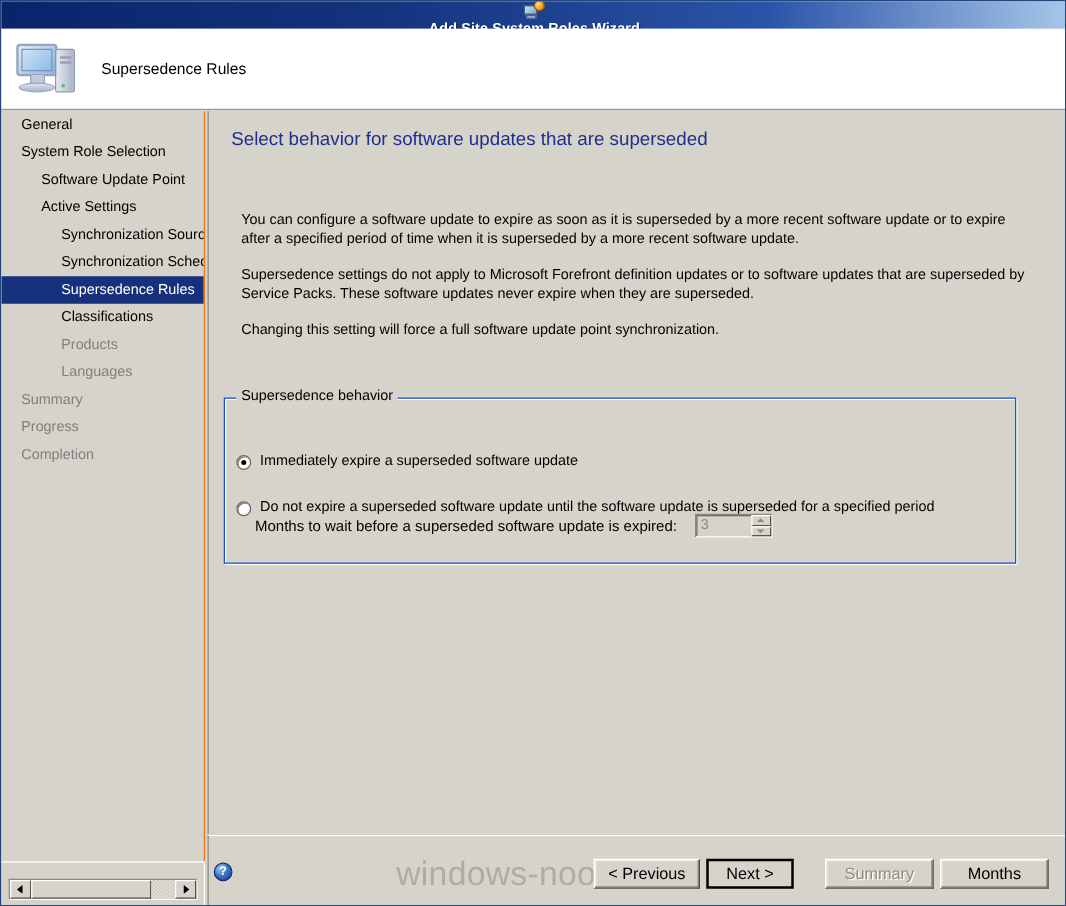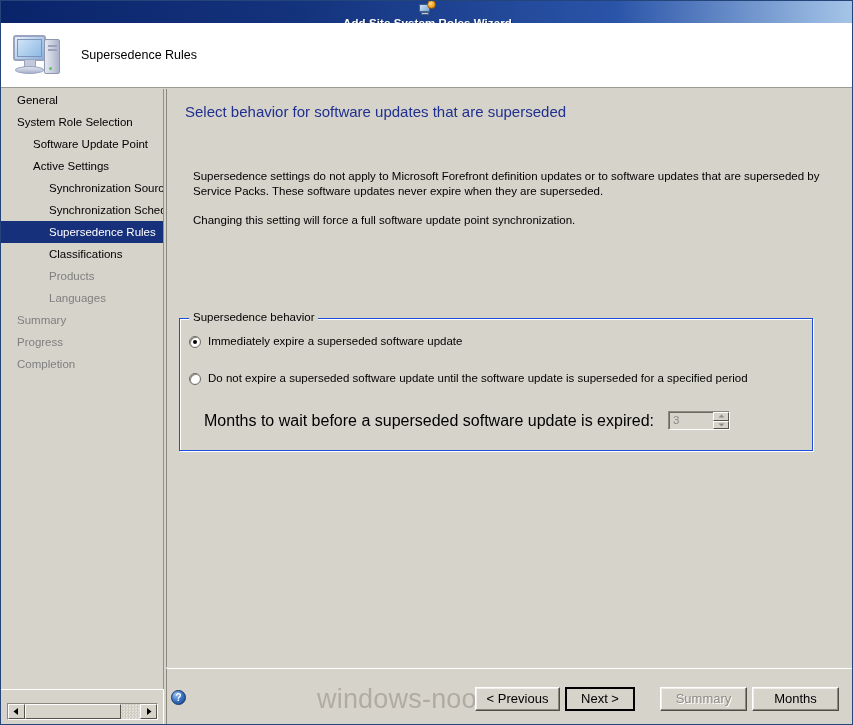--- a/index.html
+++ b/index.html
@@ -287,20 +287,21 @@
     white-space: nowrap;
   }
   .radio-row {
     position: absolute;
     display: flex;
     align-items: flex-start;
     font-size: 11.5px;
     color: #000000;
     white-space: nowrap;
     cursor: default;
+    margin-top: 28px;
   }
   #radio-immediate { left: 9px; top: 16px; }
   #radio-delay     { left: 9px; top: 53px; }
   .radio-dot {
     width: 12px; height: 12px;
     border-radius: 50%;
     background: #ffffff;
     border: 1px solid #6d6a63;
     box-shadow: inset 1px 1px 0 #8b887f, inset -1px -1px 0 #f4f3ef;
     box-sizing: border-box;
@@ -317,21 +318,21 @@
     border-radius: 50%;
     background: #000000;
   }
   #months-row {
     position: absolute;
     left: 24px; top: 92px;
     display: flex;
     align-items: center;
   }
   #months-label {
-    font-size: 16px;
+    font-size: 12px;
     color: #000000;
     white-space: nowrap;
   }
   #months-spin {
     margin-left: 14px;
     width: 62px;
     height: 19px;
     background: #d6d3cb;
     border: 1px solid;
     border-color: #8b887f #ffffff #ffffff #8b887f;
@@ -506,20 +507,21 @@
         <path d="M2 0 L2 7 L6.5 3.5 Z" fill="#000000"></path>
       </svg>
     </div>
   </div>
 
   <div id="content">
 
     <div id="page-heading">Select behavior for software updates that are superseded</div>
 
     <div id="body-text">
+      <p>You can configure a software update to expire as soon as it is superseded by a more recent software update or to expire after a specified period of time when it is superseded by a more recent software update.</p>
       <p>Supersedence settings do not apply to Microsoft Forefront definition updates or to software updates that are superseded by Service Packs. These software updates never expire when they are superseded.</p>
       <p>Changing this setting will force a full software update point synchronization.</p>
     </div>
 
     <div id="groupbox">
       <div id="groupbox-label">Supersedence behavior</div>
 
       <div class="radio-row" id="radio-immediate">
         <span class="radio-dot on"></span>
         <span>Immediately expire a superseded software update</span>

